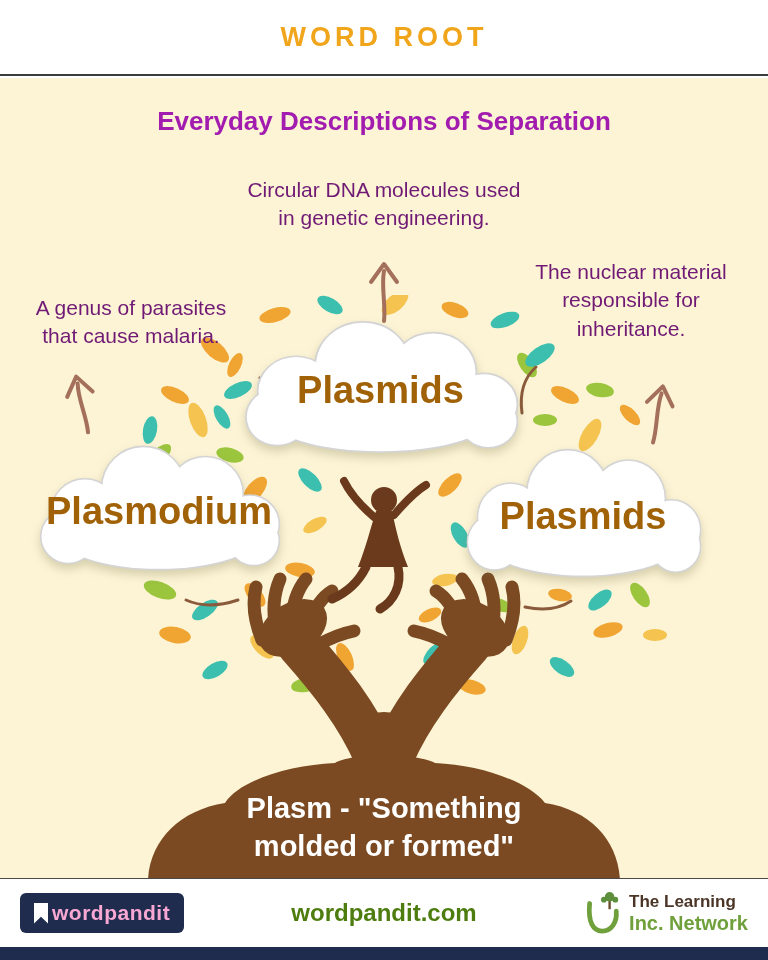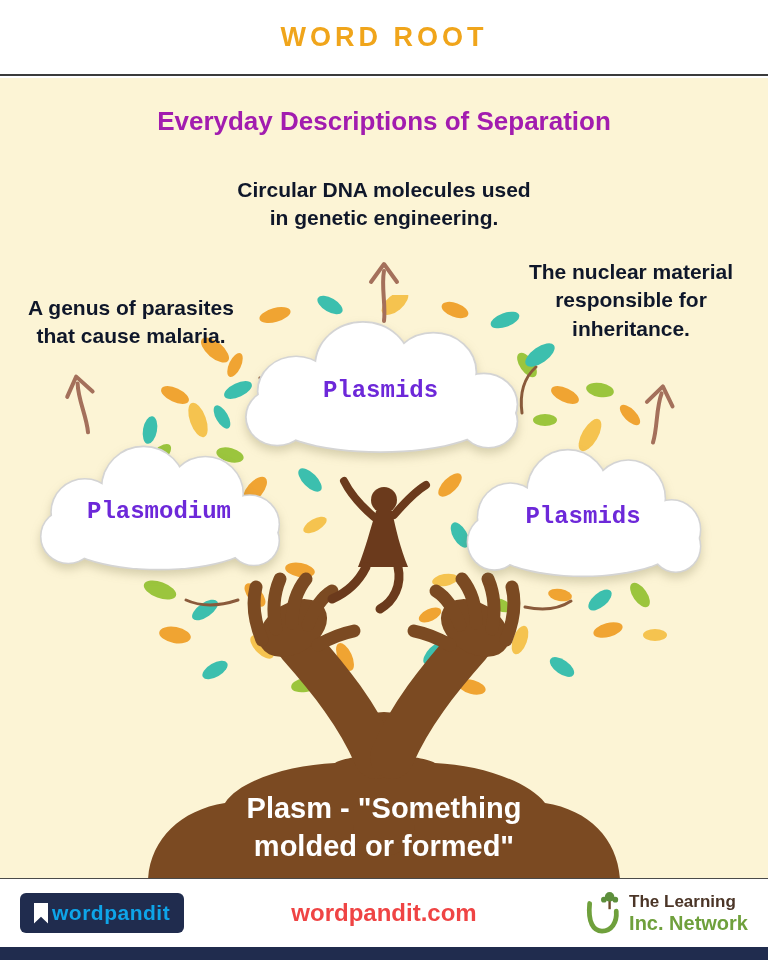--- a/index.html
+++ b/index.html
@@ -7,54 +7,54 @@
 
   
   .header{position:absolute;top:0;left:0;width:768px;height:76px;background:#fff;
           border-bottom:2px solid #3b3b3b;display:flex;align-items:center;justify-content:center;box-sizing:border-box;}
   .title{color:#F0A51B;font-size:27px;font-weight:bold;letter-spacing:4px;}
 
   
   .main{position:absolute;top:78px;left:0;width:768px;height:800px;background:#FCF4D5;overflow:hidden;}
   .subtitle{position:absolute;top:28px;left:0;width:100%;text-align:center;
             font-size:26px;font-weight:bold;color:#a21caf;z-index:4;}
-  .desc{position:absolute;font-size:21px;font-weight:bold;color:#0f172a;text-align:center;
+  .desc{position:absolute;font-size:21px;font-weight:normal;color:#701a75;text-align:center;
         white-space:pre-line;line-height:1.35;z-index:4;}
   .desc-center{left:184px;top:98px;width:400px;}
   .desc-left{left:2px;top:216px;width:258px;}
   .desc-right{left:498px;top:180px;width:266px;}
 
   .arrow{position:absolute;z-index:2;}
   .arrow svg{display:block;}
   .arrow-center{left:366px;top:182px;}
   .arrow-left{left:64px;top:294px;transform:rotate(-12deg);}
   .arrow-right{left:640px;top:304px;transform:rotate(10deg);}
 
   .cloud{position:absolute;z-index:3;}
   .cloud svg{position:absolute;inset:0;width:100%;height:100%;
              filter:drop-shadow(0 5px 5px rgba(120,110,70,.28));}
   .cloud-label{position:absolute;inset:0;display:flex;align-items:center;justify-content:center;
-               font-size:24px;font-weight:bold;color:#6d28d9;padding-top:6px;font-family:Liberation Mono, monospace;}
+               font-size:38px;font-weight:bold;color:#a16207;padding-top:6px;}
   .cloud-plasmids{left:228px;top:234px;width:305px;height:150px;}
   .cloud-plasmodium{left:25px;top:359px;width:268px;height:142px;}
   .cloud-genoplasm{left:452px;top:362px;width:262px;height:146px;}
 
   .tree{position:absolute;left:0;top:217px;width:768px;height:585px;z-index:1;pointer-events:none;}
 
   .root-text{position:absolute;left:154px;top:712px;width:460px;z-index:5;text-align:center;
              color:#fff;font-size:29px;font-weight:bold;white-space:pre-line;line-height:1.3;}
 
   
   .footer{position:absolute;top:878px;left:0;width:768px;height:69px;background:#fff;
           border-top:1px solid #4a4a4a;display:flex;align-items:center;justify-content:space-between;
           padding:0 20px;box-sizing:border-box;}
   .logo-badge{background:#202C4E;border-radius:6px;padding:8px 14px;display:flex;align-items:center;gap:4px;cursor:pointer;}
   .bookmark{width:14px;height:21px;background:#fff;clip-path:polygon(0 0,100% 0,100% 100%,50% 68%,0 100%);}
-  .logo-text{color:#0ea5e9;font-size:21px;font-weight:bold;letter-spacing:.5px;}
-  .site{position:absolute;left:50%;transform:translateX(-50%);font-size:24px;font-weight:bold;color:#ef4444;cursor:pointer;}
+  .logo-text{color:#f9a8d4;font-size:21px;font-weight:bold;letter-spacing:.5px;}
+  .site{position:absolute;left:50%;transform:translateX(-50%);font-size:24px;font-weight:bold;color:#4d7c0f;cursor:pointer;}
   .network{display:flex;align-items:center;gap:8px;cursor:pointer;}
   .network-line1{color:#4B3527;font-weight:bold;font-size:17px;}
   .network-line2{color:#6FA03C;font-weight:bold;font-size:20px;}
 
   .bottombar{position:absolute;top:947px;left:0;width:768px;height:13px;background:#202C4E;}
 </style>
 </head>
 <body>
 
 <svg width="0" height="0" style="position:absolute" aria-hidden="true">

